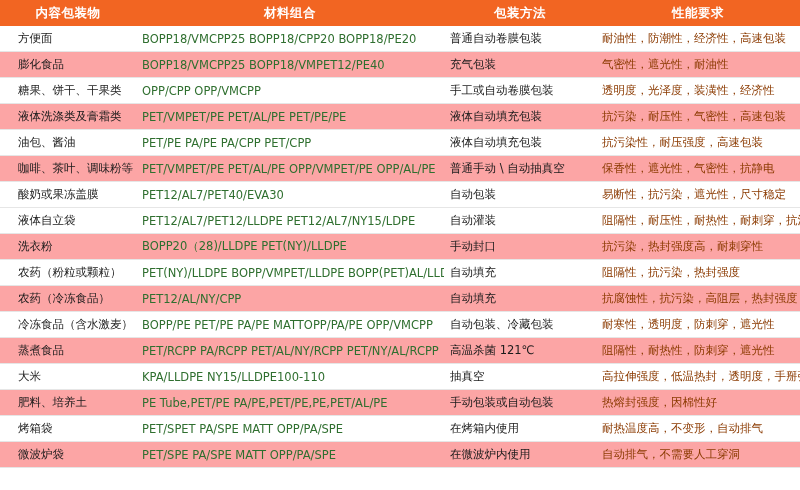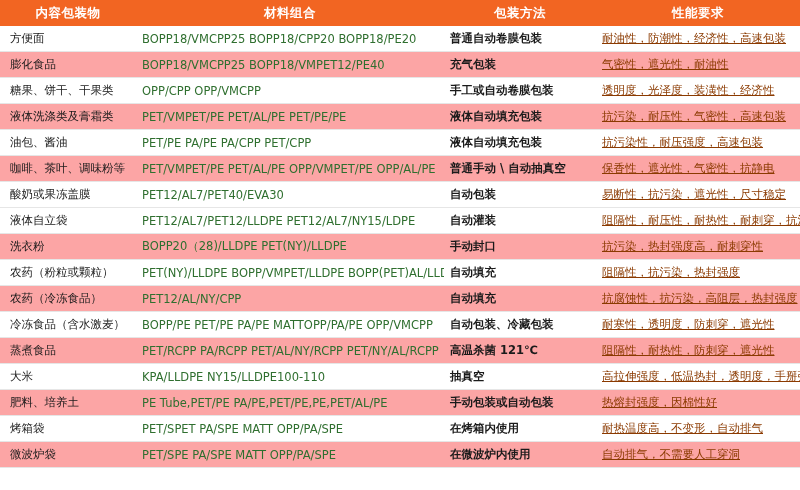--- a/index.html
+++ b/index.html
@@ -48,24 +48,24 @@
     padding: 0 6px;
     border-bottom: 1px solid #e6e6e6;
     font-size: 11.5px;
     white-space: nowrap;
     overflow: hidden;
     vertical-align: middle;
   }
   tbody tr.odd td  { background: #ffffff; }
   tbody tr.even td { background: #fca5a5; }
 
-  td.col-app   { color: #1a1a1a; padding-left: 10px; }
+  td.col-app   { color: #1a1a1a; padding-left: 18px; }
   td.col-mat   { color: #2f6f2f; }
-  td.col-pack  { color: #1a1a1a; font-weight: bold; }
-  td.col-perf  { color: #8b3a00; text-decoration: underline; }
+  td.col-pack  { color: #1a1a1a; }
+  td.col-perf  { color: #8b3a00; }
 
   tbody tr.even td.col-mat  { color: #2f6f2f; }
   tbody tr.even td.col-perf { color: #8b3a00; margin-left: 34px; }
 </style>
 </head>
 <body>
 
 <div class="table-wrap">
   <table class="spec-table">
     <colgroup>

